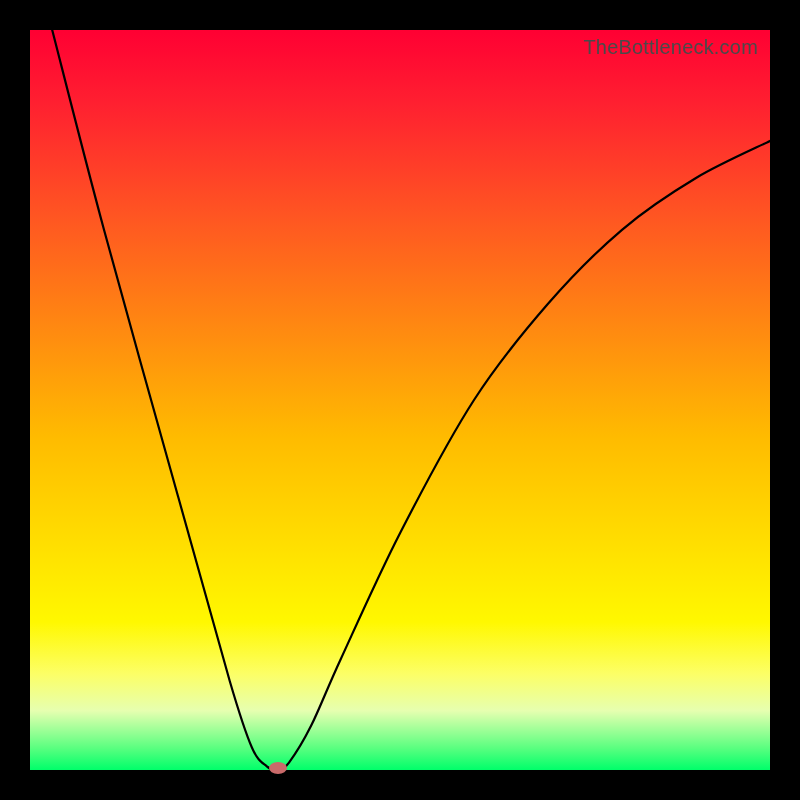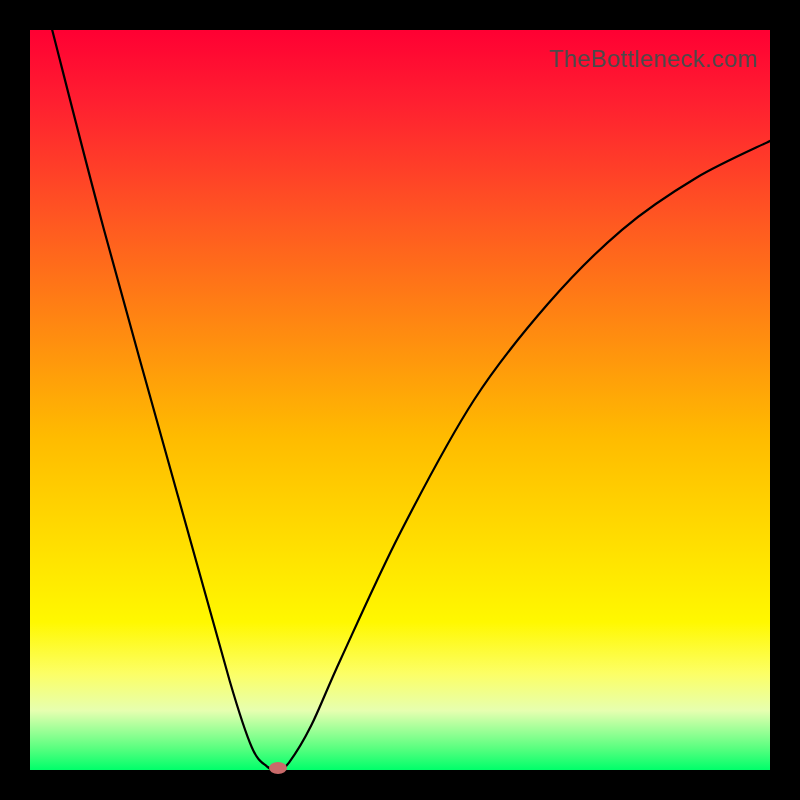--- a/index.html
+++ b/index.html
@@ -28,24 +28,23 @@
       #e6ffb0 92%,
       #5bff80 97%,
       #00ff6a 100%
     );
   }
   .watermark {
     position: absolute;
     top: 6px;
     right: 12px;
     color: #4a4a4a;
-    font-size: 24px;
+    font-size: 20px;
     font-weight: 500;
     letter-spacing: 0.2px;
-    margin-top: 9px;
   }
   svg.curve {
     position: absolute;
     left: 0; top: 0;
     width: 100%;
     height: 100%;
   }
   .marker {
     position: absolute;
     width: 18px;

